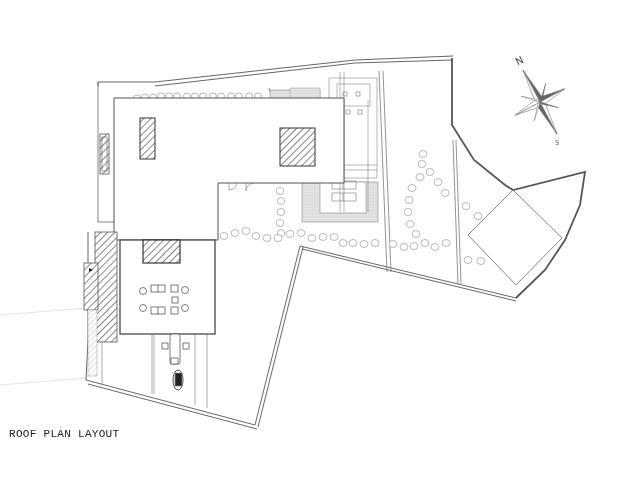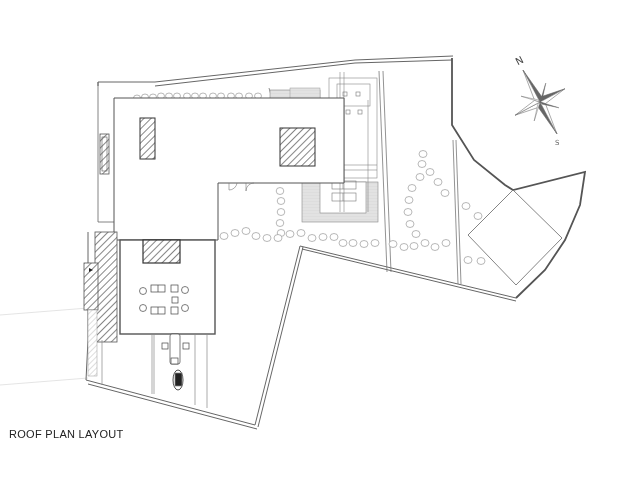--- a/index.html
+++ b/index.html
@@ -1,18 +1,18 @@
 <!DOCTYPE html>
 <html><head>
 <meta charset="utf-8">
 <style>
   html, body { margin: 0; padding: 0; background: #ffffff; }
   body { width: 640px; height: 480px; position: relative; overflow: hidden; font-family: "Liberation Sans", sans-serif; }
   #plan { position: absolute; left: 0; top: 0; width: 640px; height: 480px; }
-  .caption { position: absolute; left: 9px; top: 428px; font-size: 11px; letter-spacing: 0.3px; color: #222; font-family: Liberation Sans, sans-serif; }
+  .caption { position: absolute; left: 9px; top: 428px; font-size: 11px; letter-spacing: 0.3px; color: #222; font-family: Liberation Mono, monospace; }
   .compass-n { font-size: 10px; fill: #444; font-family: "DejaVu Sans", sans-serif; }
   .compass-s { font-size: 7px; fill: #666; font-family: "DejaVu Sans", sans-serif; }
 </style>
 </head>
 <body>
 
 <svg id="plan" viewBox="0 0 640 480" xmlns="http://www.w3.org/2000/svg">
   <defs>
     <pattern id="hatch" patternUnits="userSpaceOnUse" width="5" height="5" patternTransform="rotate(45)">
       <rect width="5" height="5" fill="#ffffff"></rect>

